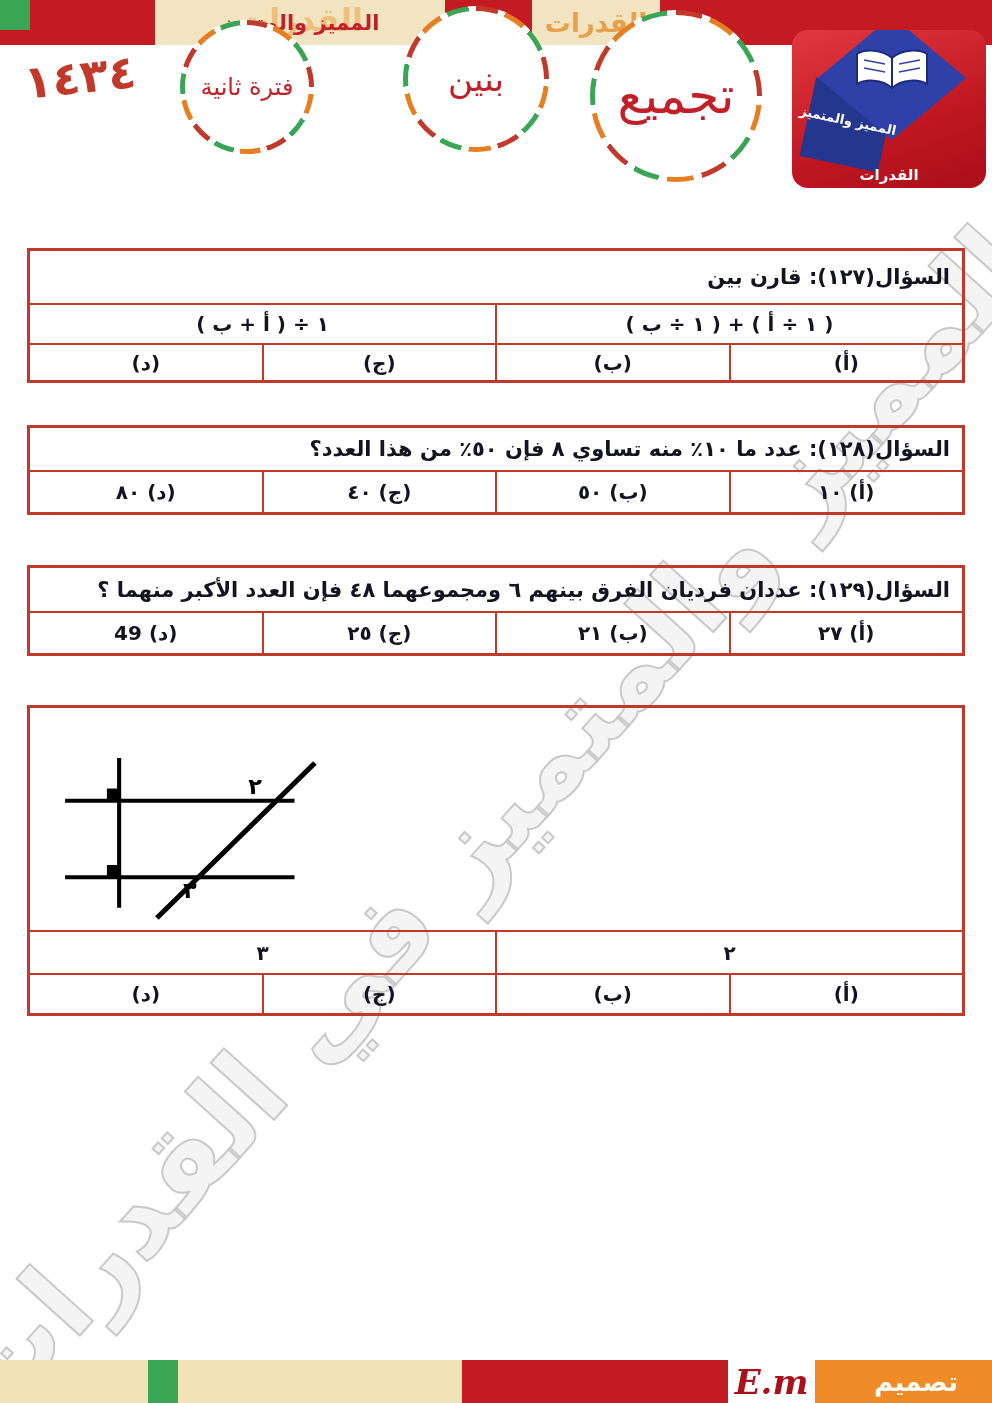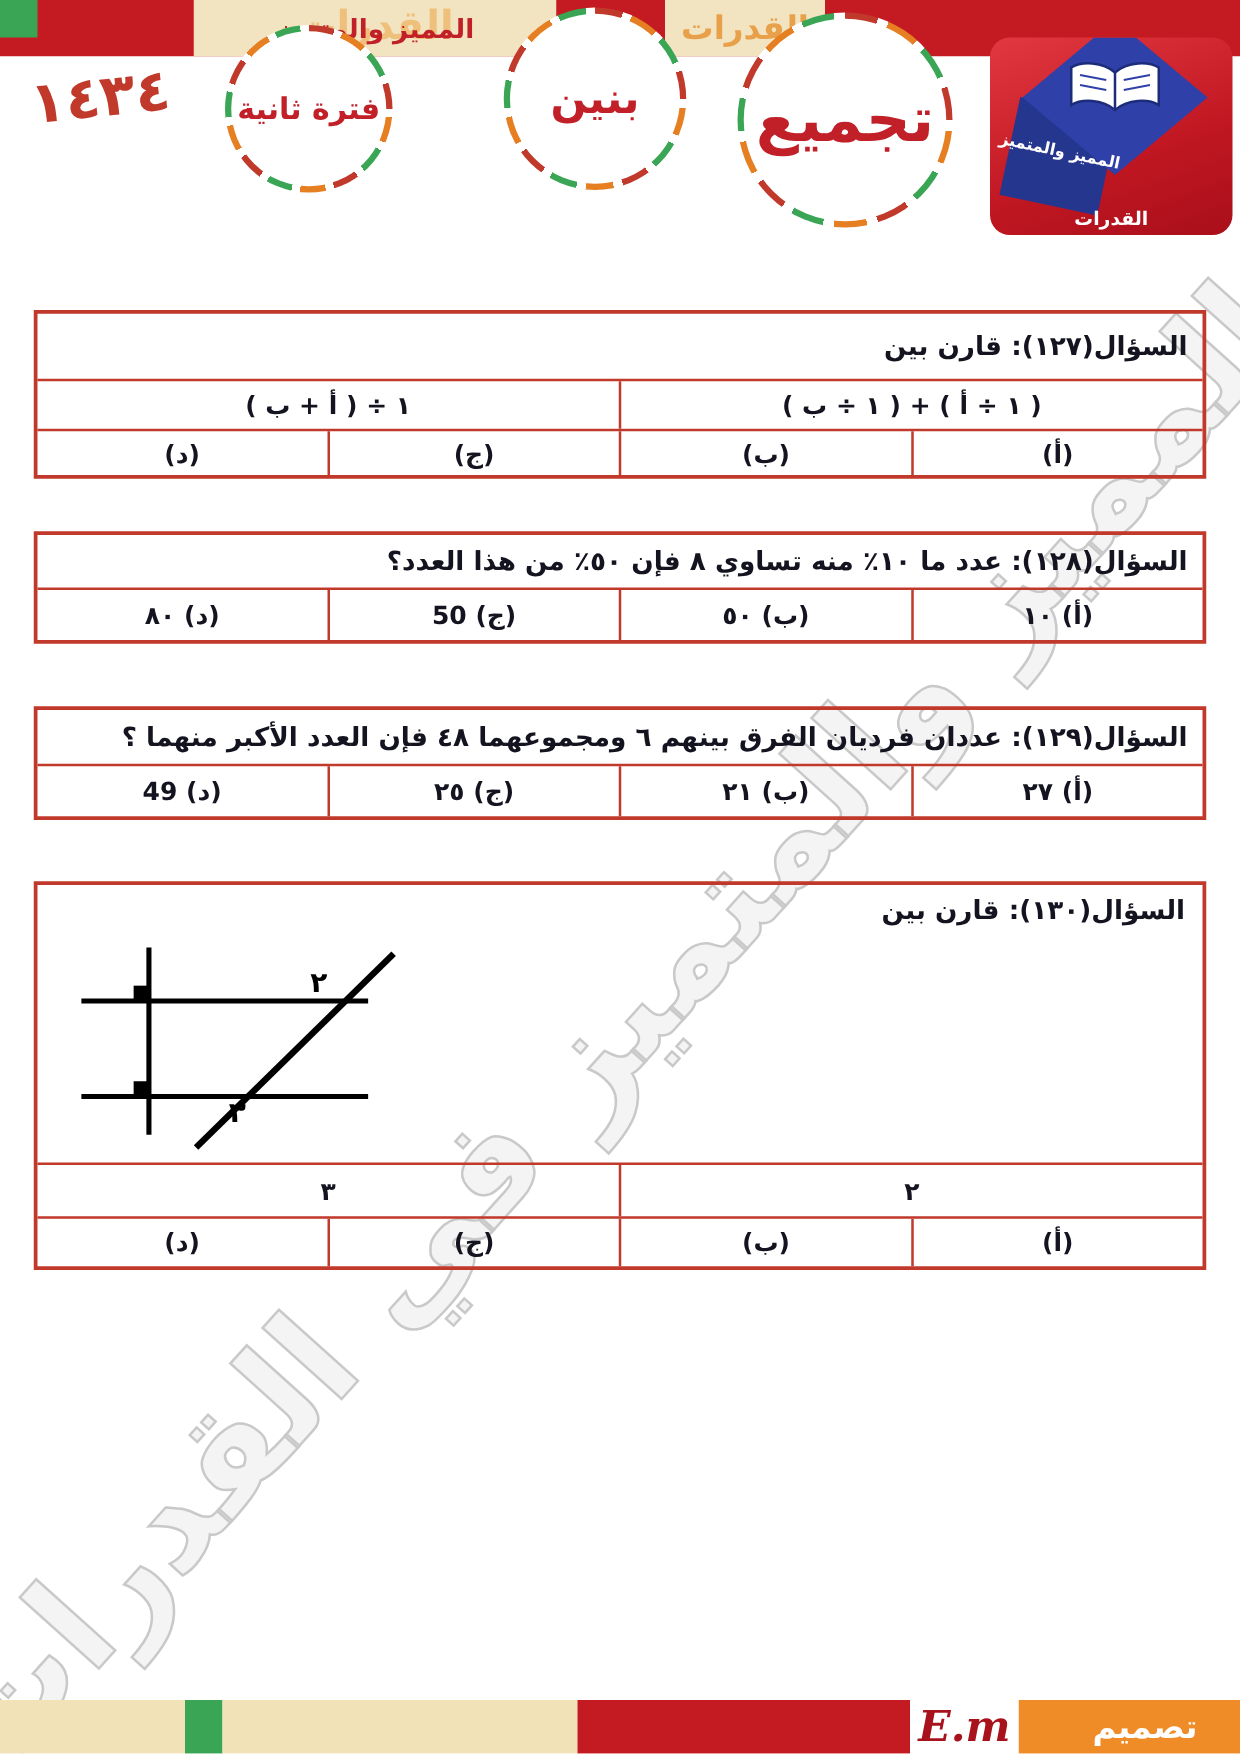--- a/index.html
+++ b/index.html
@@ -42,21 +42,21 @@
     position:absolute;left:20px;top:50px;width:120px;z-index:3;
     color:var(--red);font-size:46px;font-weight:bold;text-align:center;
     transform:rotate(-6deg);
   }
   .badge{
     position:absolute;border-radius:50%;z-index:3;
     display:flex;align-items:center;justify-content:center;
     background:repeating-conic-gradient(#c0392b 0 18deg,#ffffff 18deg 24deg,#e67e22 24deg 42deg,#ffffff 42deg 48deg,#3aa655 48deg 66deg,#ffffff 66deg 72deg);
   }
   .badge::before{content:"";position:absolute;inset:5px;background:#fff;border-radius:50%;}
-  .badge span{position:relative;z-index:1;color:#c22028;font-weight:bold;white-space:nowrap;}
+  .badge span{position:relative;z-index:1;color:#c22028;font-weight:normal;white-space:nowrap;}
   .badge-period{left:180px;top:20px;width:134px;height:134px;}
   .badge-period span{font-size:24px;}
   .badge-group{left:403px;top:6px;width:146px;height:146px;}
   .badge-group span{font-size:34px;}
   .badge-type{left:590px;top:10px;width:172px;height:172px;}
   .badge-type span{font-size:50px;}
 
   
   .logo{
     position:absolute;left:792px;top:30px;width:194px;height:158px;z-index:4;
@@ -160,41 +160,40 @@
     </div>
   </div>
 
   <div class="qtable" style="top:425px">
     <div class="qrow" style="height:42px">
       <div class="qcell title-cell">السؤال(١٢٨): عدد ما ١٠٪ منه تساوي ٨ فإن ٥٠٪ من هذا العدد؟</div>
     </div>
     <div class="qrow" style="height:42px">
       <div class="qcell">(أ) ١٠</div>
       <div class="qcell">(ب) ٥٠</div>
-      <div class="qcell">(ج) 50</div>
+      <div class="qcell">(ج) ٤٠</div>
       <div class="qcell">(د) ٨٠</div>
     </div>
   </div>
 
   <div class="qtable" style="top:565px">
     <div class="qrow" style="height:43px">
       <div class="qcell title-cell">السؤال(١٢٩): عددان فرديان الفرق بينهم ٦ ومجموعهما ٤٨ فإن العدد الأكبر منهما ؟</div>
     </div>
     <div class="qrow" style="height:42px">
       <div class="qcell">(أ) ٢٧</div>
       <div class="qcell">(ب) ٢١</div>
       <div class="qcell">(ج) ٢٥</div>
       <div class="qcell">(د) 49</div>
     </div>
   </div>
 
   <div class="qtable" style="top:705px">
     <div class="qrow" style="height:222px">
       <div class="qcell fig-cell">
-        <div class="fig-title">السؤال(١٣٠): قارن بين</div>
         <svg class="geo-figure" width="260" height="170" viewBox="0 0 255 165">
           <line x1="5" y1="45" x2="230" y2="45" stroke="#000" stroke-width="4"></line>
           <line x1="5" y1="120" x2="230" y2="120" stroke="#000" stroke-width="4"></line>
           <line x1="58" y1="3" x2="58" y2="150" stroke="#000" stroke-width="4"></line>
           <rect x="46" y="33" width="12" height="12" fill="#000"></rect>
           <rect x="46" y="108" width="12" height="12" fill="#000"></rect>
           <line x1="95" y1="160" x2="250" y2="8" stroke="#000" stroke-width="5"></line>
           <text x="198" y="38" font-size="22" font-weight="bold" fill="#000">٢</text>
           <text x="134" y="140" font-size="22" font-weight="bold" fill="#000">٣</text>
         </svg>

